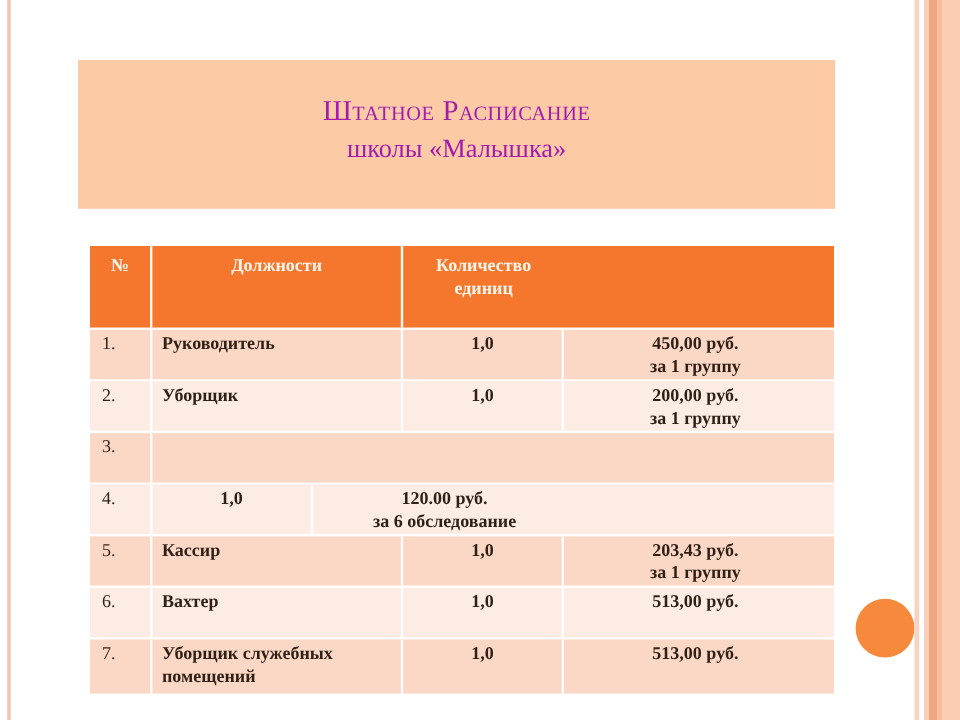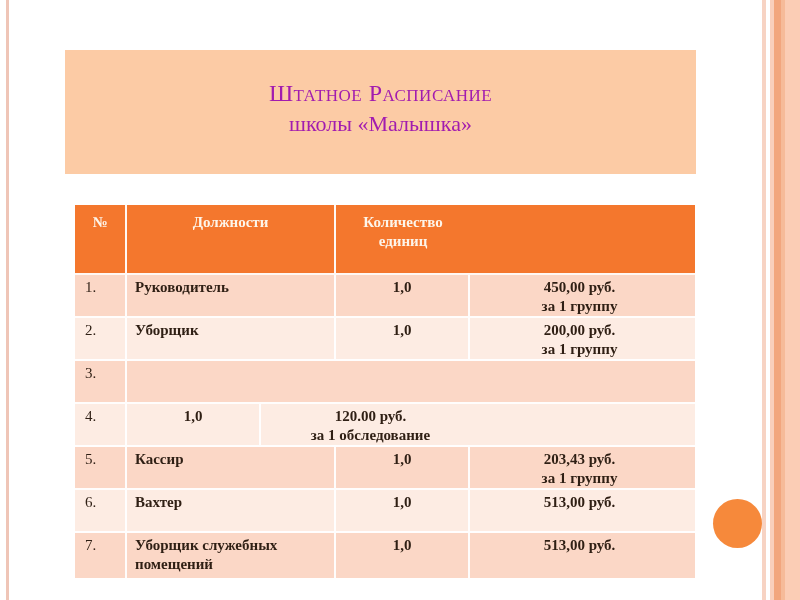--- a/index.html
+++ b/index.html
@@ -91,21 +91,21 @@
       <div class="trow row-odd">
         <div class="cell c0 num">3.</div>
         <div class="cell c2"></div>
       </div>
 
       <div class="trow row-even">
         <div class="cell c0 num">4.</div>
         <div class="cell c2">1,0</div>
         <div class="cell c3">
           <div>120.00 руб.</div>
-          <div>за 1 обследование</div>
+          <div>за 6 обследование</div>
         </div>
       </div>
 
       <div class="trow row-odd">
         <div class="cell c0 num">5.</div>
         <div class="cell c1">Кассир</div>
         <div class="cell c2">1,0</div>
         <div class="cell c3">
           <div>203,43 руб.</div>
           <div>за 1 группу</div>

